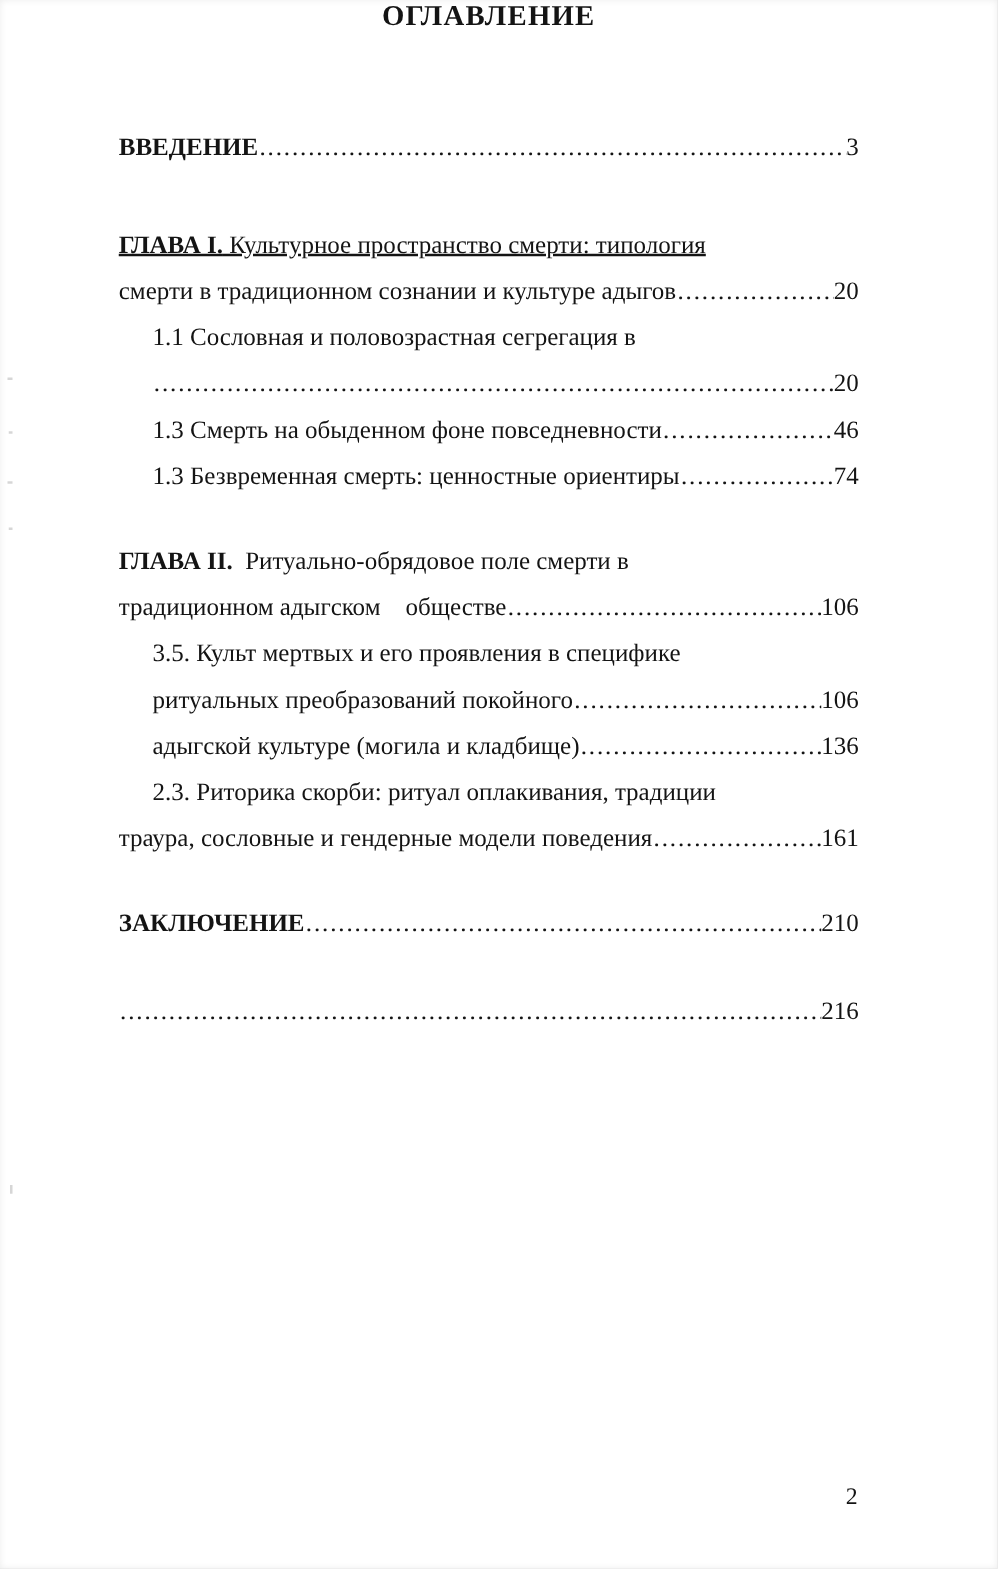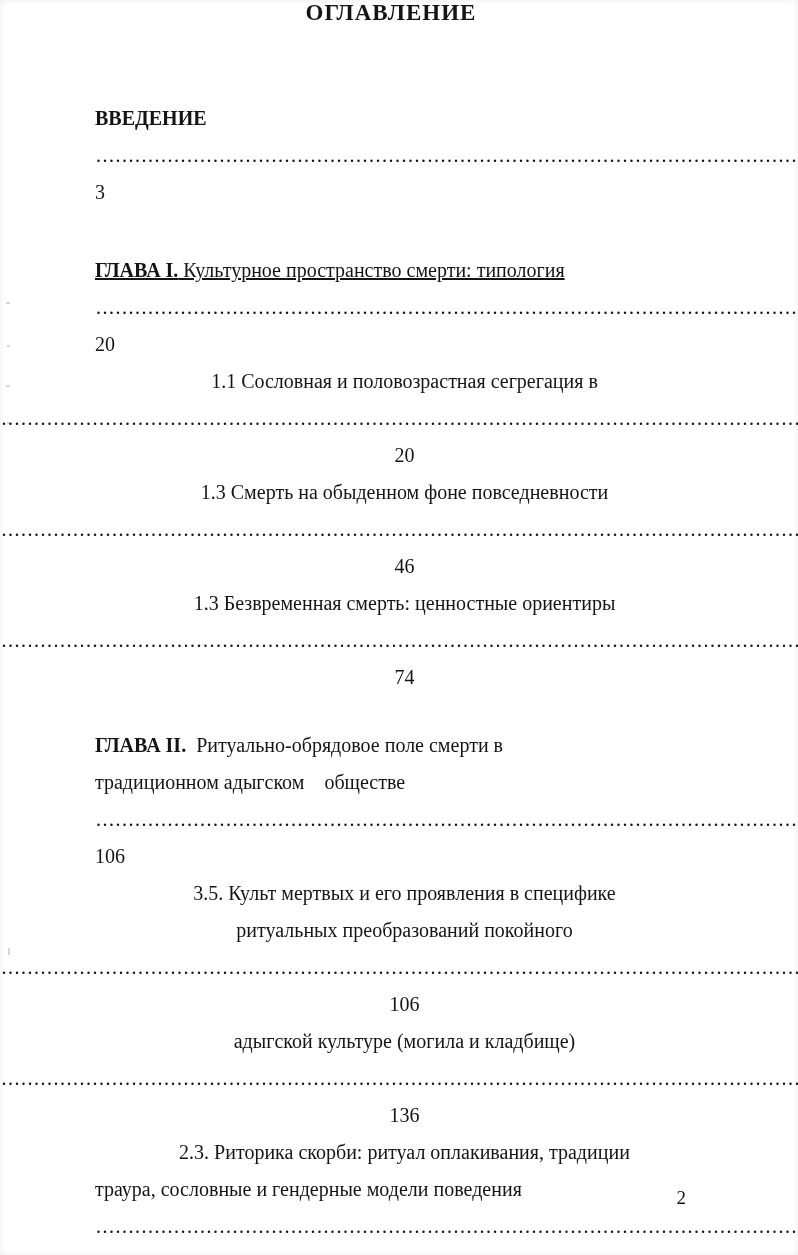--- a/index.html
+++ b/index.html
@@ -29,21 +29,20 @@
     font-size: 23px;
     font-weight: bold;
     letter-spacing: 1px;
   }
   .toc-line {
     display: flex;
     align-items: baseline;
     font-size: 20px;
     line-height: 37px;
     min-height: 37px;
-    flex-direction: column;
   }
   .toc-line .label {
     white-space: pre;
   }
   .b {
     font-weight: bold;
   }
   .leader {
     flex: 1;
     min-width: 0;
@@ -99,20 +98,21 @@
       <span class="label b">ВВЕДЕНИЕ</span>
       <span class="leader">......................................................................................................................................................................</span>
       <span class="pagenum">3</span>
     </div>
 
     <div class="toc-line mt-lg">
       <span class="label"><span class="b">ГЛАВА I.</span><span> Культурное пространство смерти: типология</span></span>
     </div>
 
     <div class="toc-line">
+      <span class="label">смерти в традиционном сознании и культуре адыгов</span>
       <span class="leader">......................................................................................................................................................................</span>
       <span class="pagenum">20</span>
     </div>
 
     <div class="toc-line indent">
       <span class="label">1.1 Сословная и половозрастная сегрегация в</span>
     </div>
 
     <div class="toc-line indent">
       <span class="leader">......................................................................................................................................................................</span>

